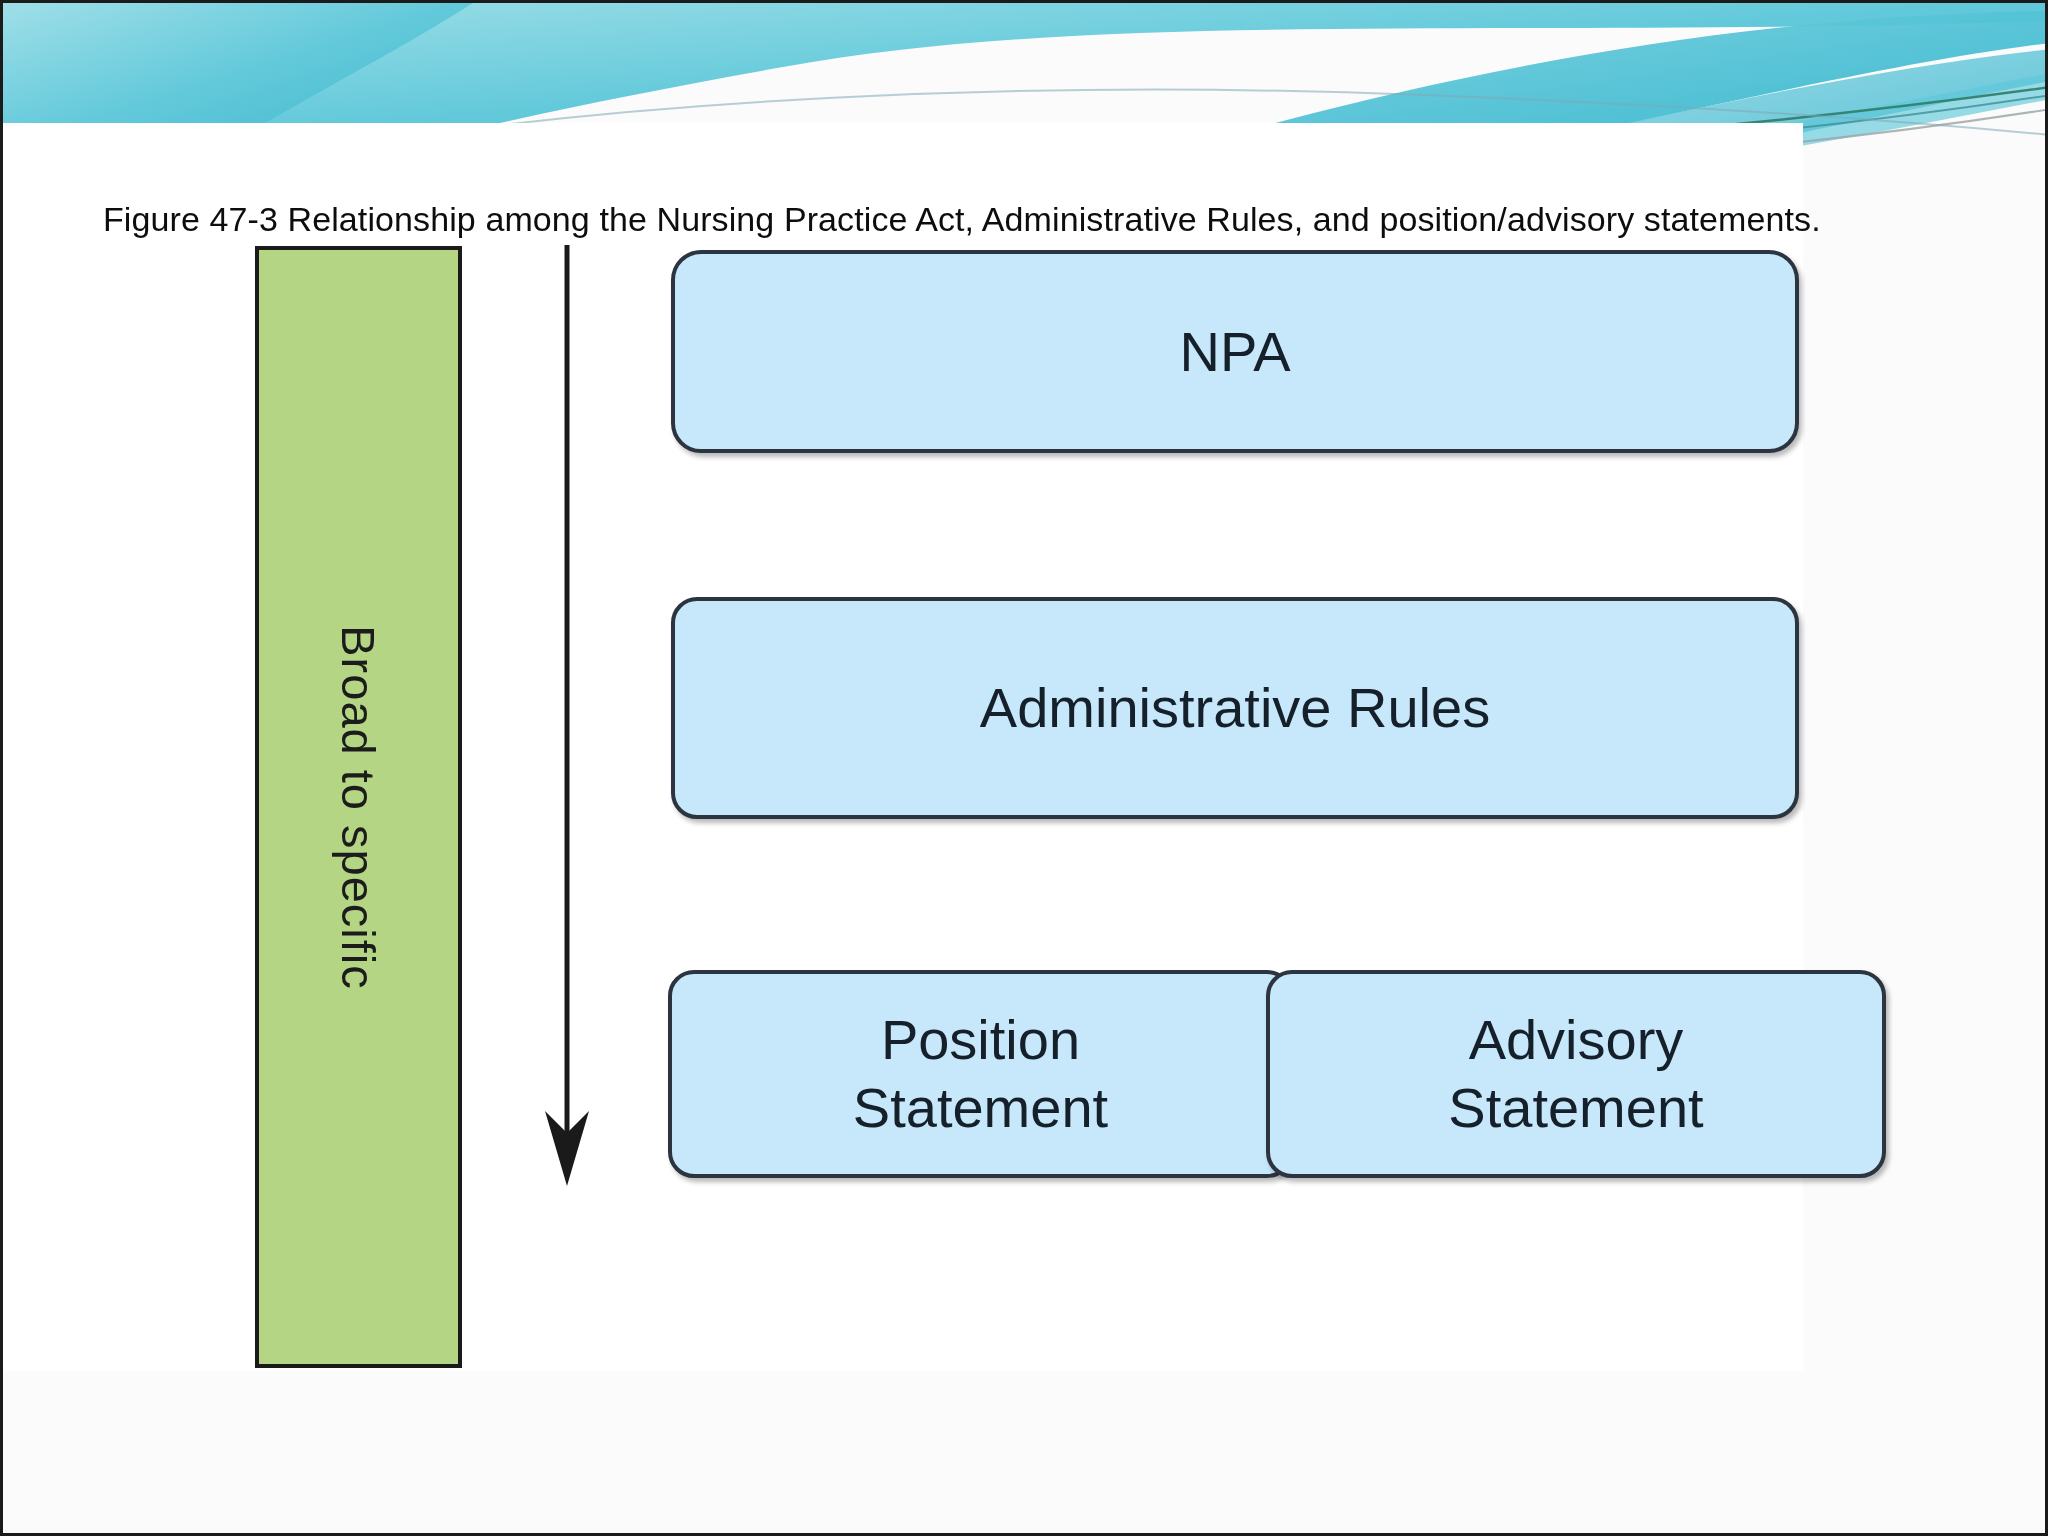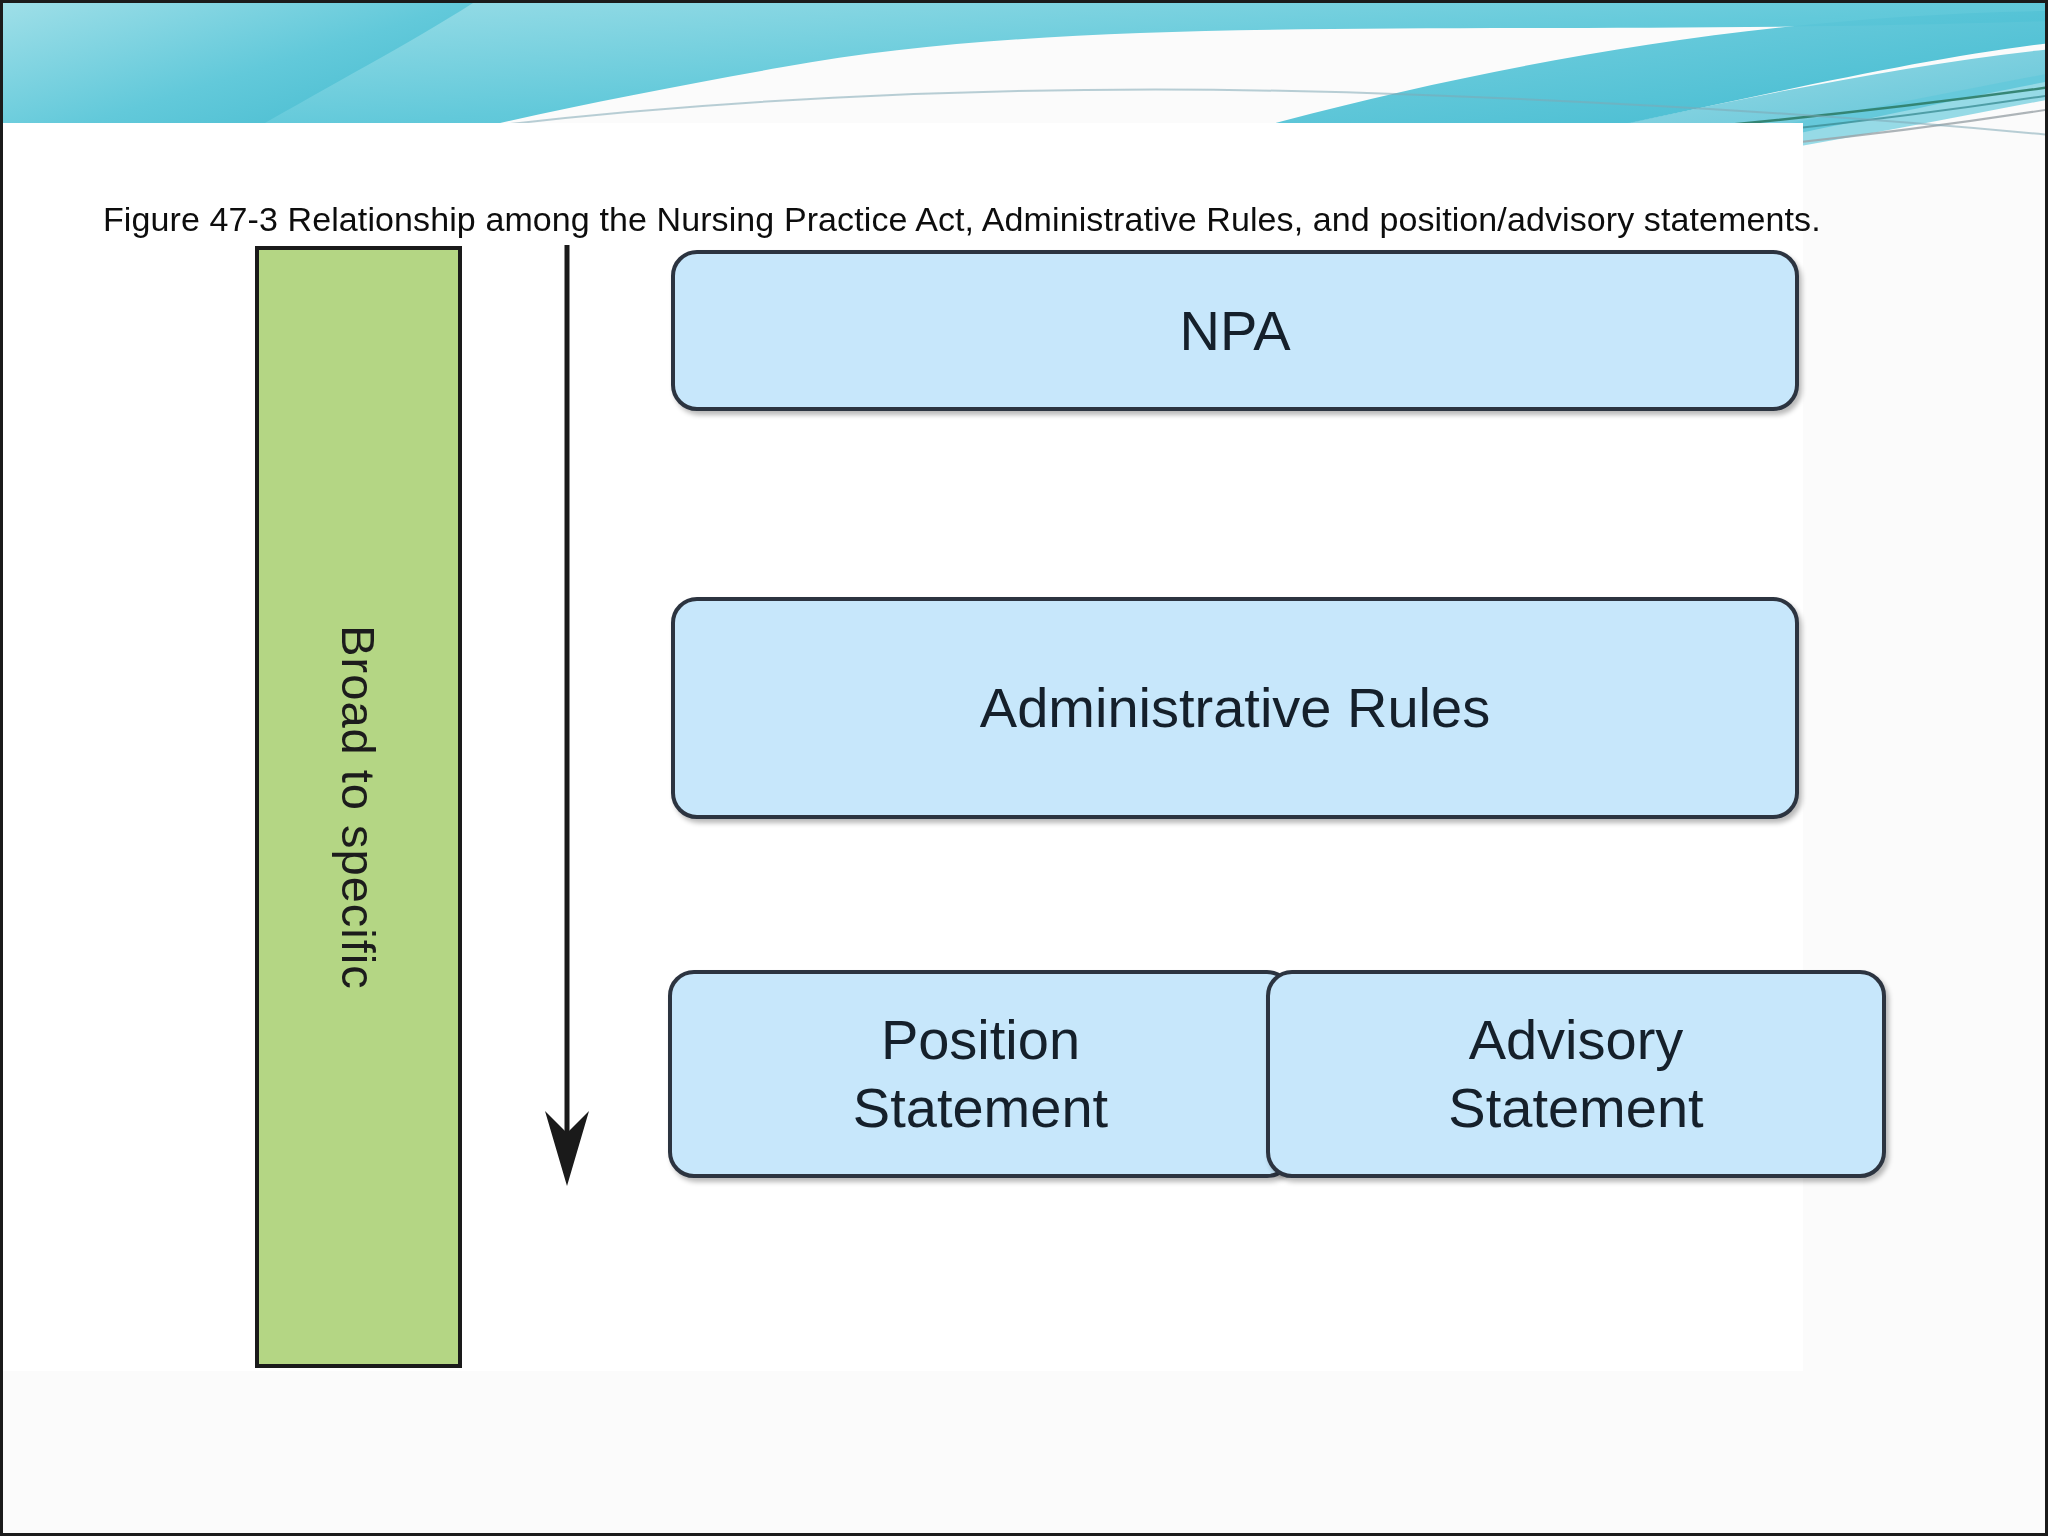--- a/index.html
+++ b/index.html
@@ -100,21 +100,21 @@
   }
   .blue-box .box-label {
     font-size: 56px;
     line-height: 68px;
     font-family: "Liberation Sans", sans-serif;
     font-weight: 400;
     white-space: pre-line;
   }
 
   #box-npa {
-    left: 668px;  top: 247px;  width: 1128px; height: 161px;
+    left: 668px;  top: 247px;  width: 1128px; height: 203px; border-radius: 30px;
   }
   #box-admin-rules {
     left: 668px;  top: 594px;  width: 1128px; height: 222px;
   }
   #box-position {
     left: 665px;  top: 967px;  width: 625px;  height: 208px;
   }
   #box-advisory {
     left: 1263px; top: 967px;  width: 620px;  height: 208px;
   }

